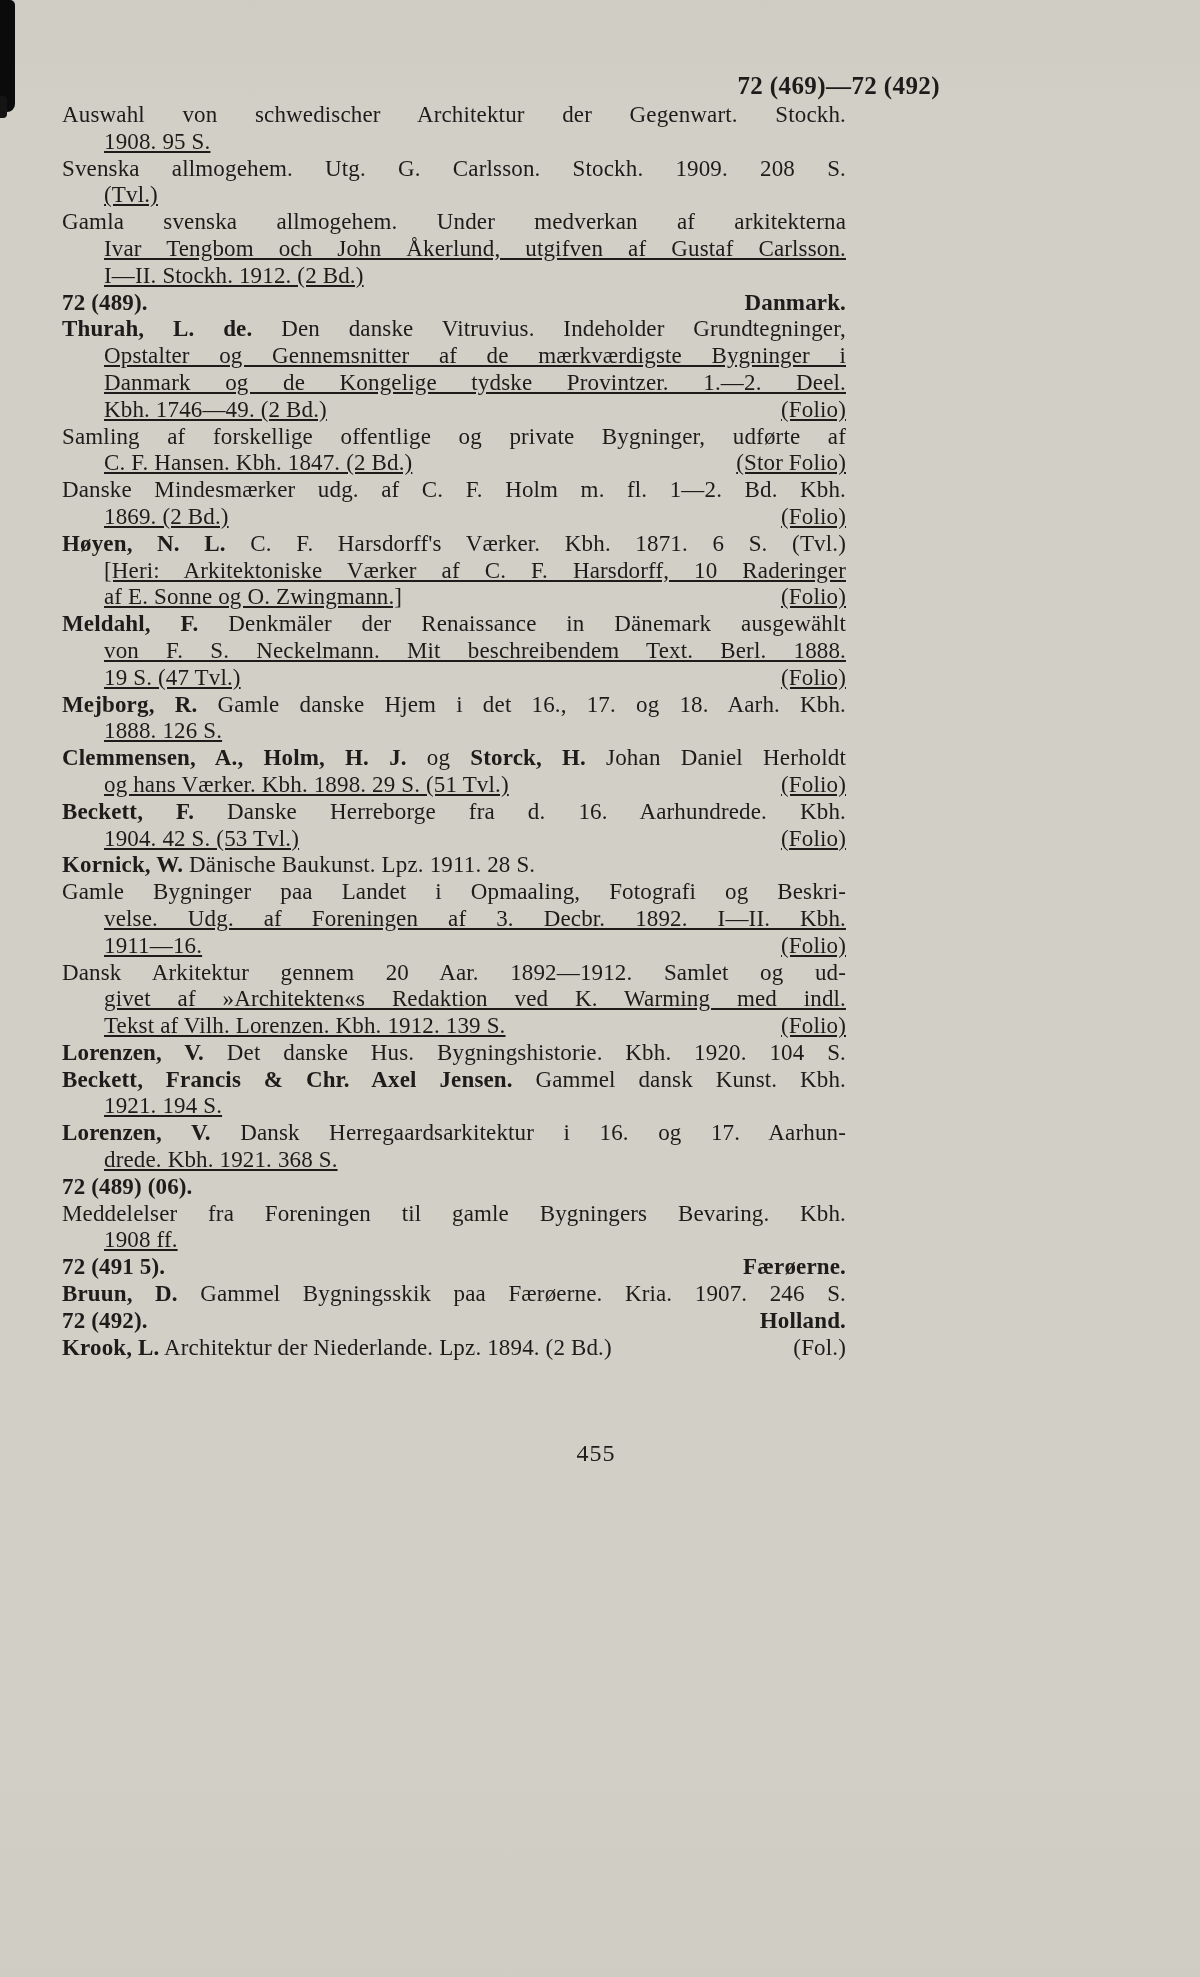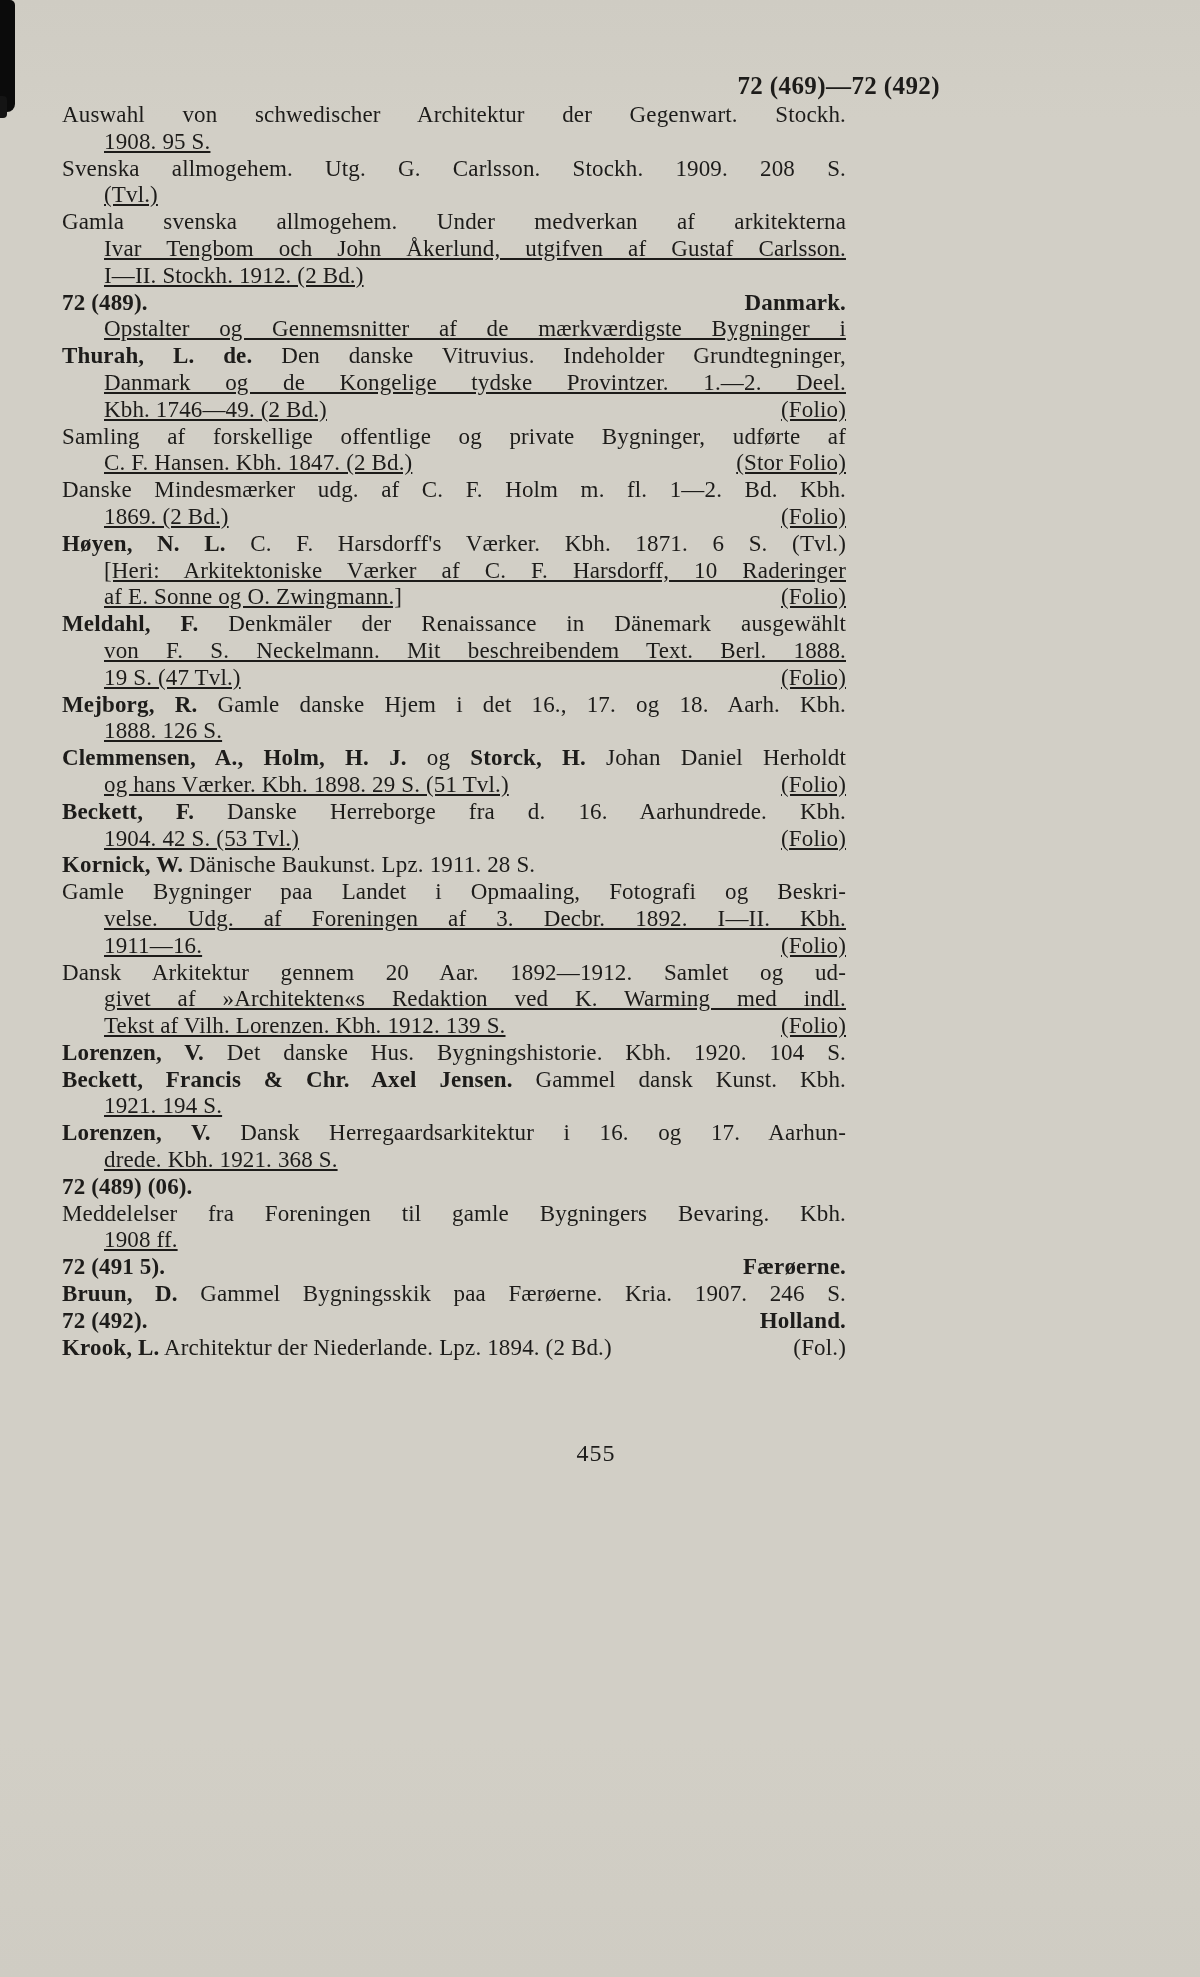--- a/index.html
+++ b/index.html
@@ -103,25 +103,25 @@
           <span class="left"><span>I—II. Stockh. 1912. (2 Bd.)</span></span>
         </div>
       </div>
       <div class="entry">
         <div class="line">
           <span class="left"><span class="b">72 (489).</span></span>
           <span class="right b">Danmark.</span>
         </div>
       </div>
       <div class="entry">
+        <div class="line just">
+          <span class="left"><span class="b">Thurah, L. de.</span><span> Den danske Vitruvius. Indeholder Grundtegninger,</span></span>
+        </div>
         <div class="line ind just">
           <span class="left"><span>Opstalter og Gennemsnitter af de mærkværdigste Bygninger i</span></span>
-        </div>
-        <div class="line just">
-          <span class="left"><span class="b">Thurah, L. de.</span><span> Den danske Vitruvius. Indeholder Grundtegninger,</span></span>
         </div>
         <div class="line ind just">
           <span class="left"><span>Danmark og de Kongelige tydske Provintzer. 1.—2. Deel.</span></span>
         </div>
         <div class="line ind">
           <span class="left"><span>Kbh. 1746—49. (2 Bd.)</span></span>
           <span class="right">(Folio)</span>
         </div>
       </div>
       <div class="entry">

